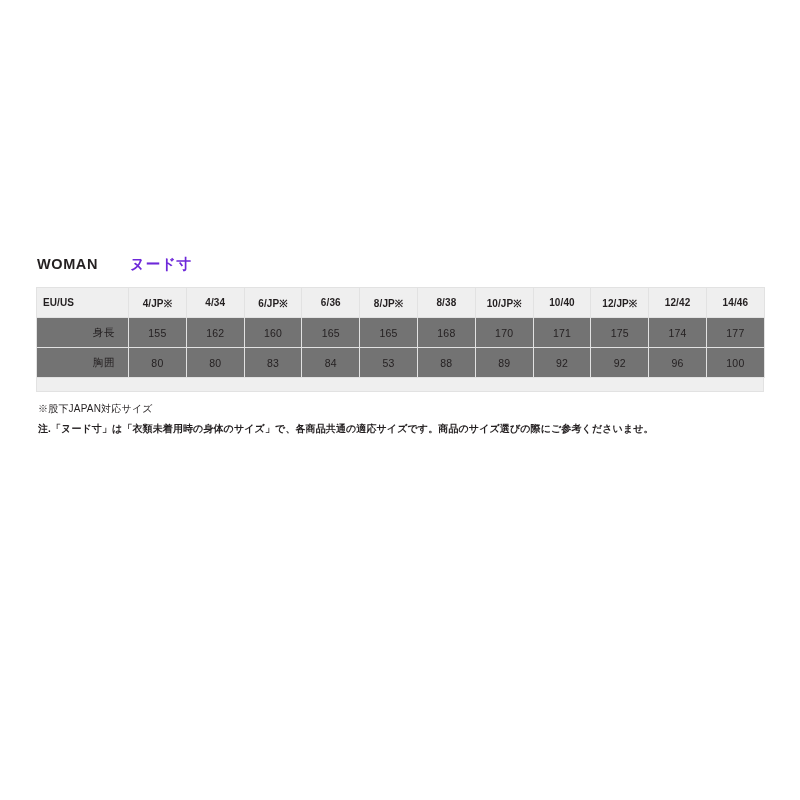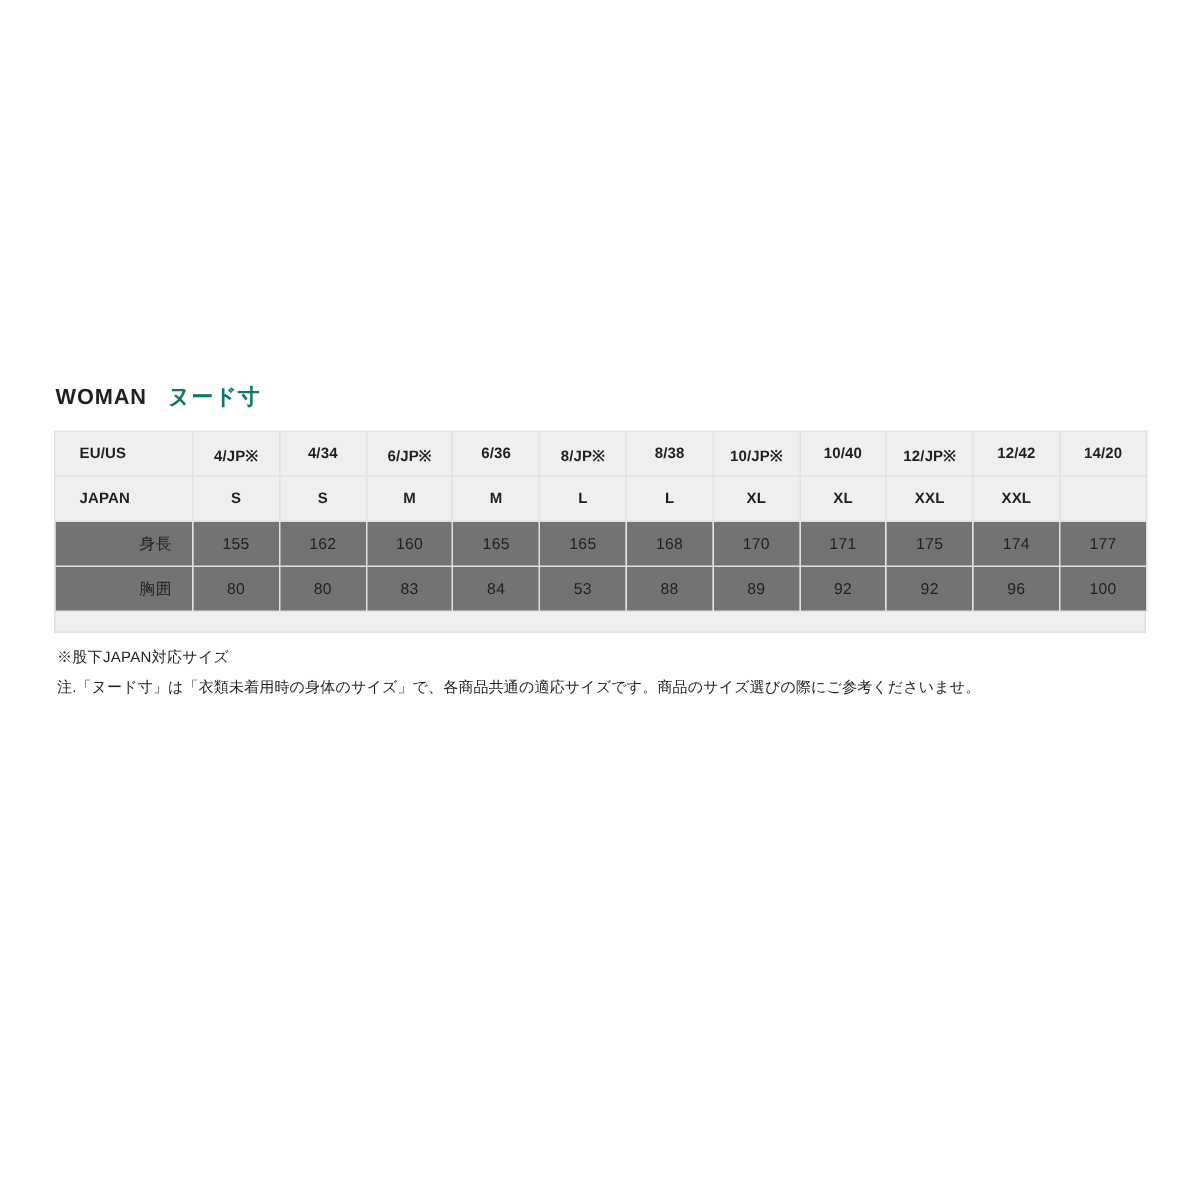--- a/index.html
+++ b/index.html
@@ -22,35 +22,35 @@
   }
   .sheet {
     position: absolute;
     left: 36px;
     top: 255px;
     width: 728px;
   }
   .title-row {
     display: flex;
     align-items: baseline;
-    gap: 14px;
+    gap: 32px;
     margin-bottom: 13px;
     padding-left: 1px;
   }
   .title-main {
     font-size: 14.5px;
     font-weight: bold;
     letter-spacing: 0.6px;
     color: #231f20;
   }
   .title-sub {
     font-size: 14.5px;
     font-weight: bold;
     letter-spacing: 0.8px;
-    color: #0f766e;
+    color: #6d28d9;
   }
   table.size-table {
     border-collapse: collapse;
     width: 728px;
     table-layout: fixed;
     background: #ffffff;
   }
   table.size-table col.lab { width: 92px; }
   table.size-table col.dat { width: 57.8px; }
   table.size-table td, table.size-table th {
@@ -65,21 +65,21 @@
     letter-spacing: 0.2px;
   }
   table.size-table tr.head td {
     background: #efefef;
     font-weight: bold;
     font-size: 10px;
     letter-spacing: 0.1px;
   }
   table.size-table tr.head td.rowlabel {
     text-align: left;
-    padding-left: 16px;
+    padding-left: 6px;
     font-weight: bold;
   }
   table.size-table td.rowlabel {
     background: #efefef;
     text-align: right;
     padding-right: 13px;
     font-size: 10.5px;
     font-weight: normal;
     letter-spacing: 0.6px;
   }
@@ -99,21 +99,21 @@
     margin-top: 9px;
     padding-left: 2px;
   }
   .note {
     font-size: 10px;
     line-height: 1.55;
     color: #231f20;
     letter-spacing: 0.2px;
   }
   .note.strong {
-    font-weight: normal;
+    font-weight: bold;
     margin-top: 4px;
     letter-spacing: 0.1px;
   }
 </style>
 </head>
 <body>
 
 <div class="page">
   <div class="sheet">
 
@@ -143,35 +143,21 @@
           <td>4/JP※</td>
           <td>4/34</td>
           <td>6/JP※</td>
           <td>6/36</td>
           <td>8/JP※</td>
           <td>8/38</td>
           <td>10/JP※</td>
           <td>10/40</td>
           <td>12/JP※</td>
           <td>12/42</td>
-          <td>14/20</td>
-        </tr>
-        <tr class="head">
-          <td class="rowlabel">JAPAN</td>
-          <td>S</td>
-          <td>S</td>
-          <td>M</td>
-          <td>M</td>
-          <td>L</td>
-          <td>L</td>
-          <td>XL</td>
-          <td>XL</td>
-          <td>XXL</td>
-          <td>XXL</td>
-          <td></td>
+          <td>14/46</td>
         </tr>
 
         <tr class="data">
           <td class="rowlabel">身長</td>
           <td>155</td>
           <td>162</td>
           <td>160</td>
           <td>165</td>
           <td>165</td>
           <td>168</td>

